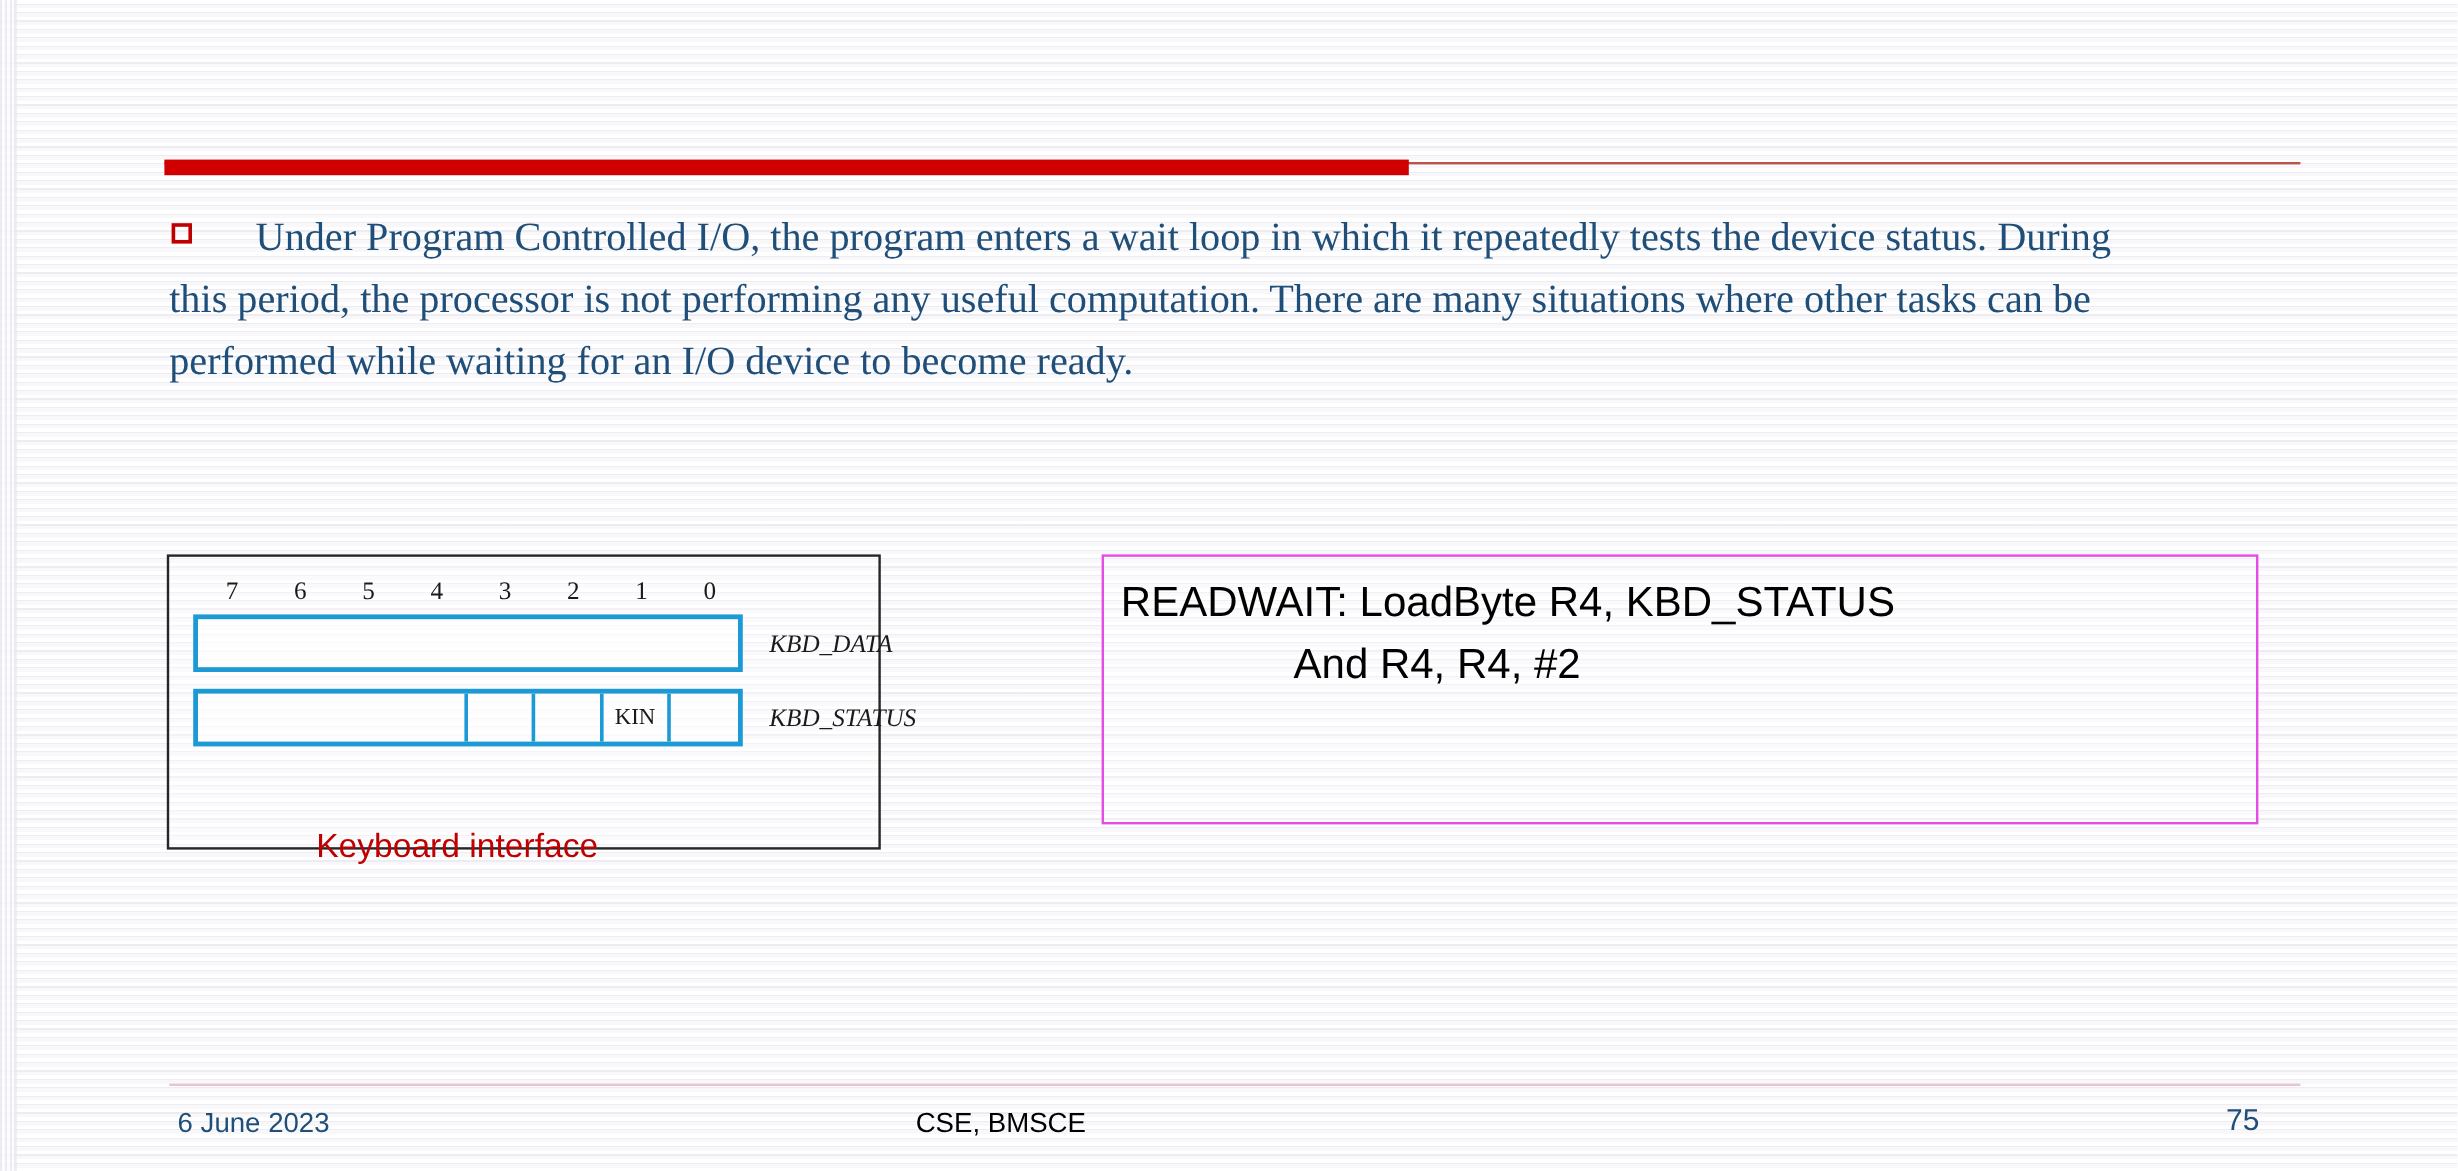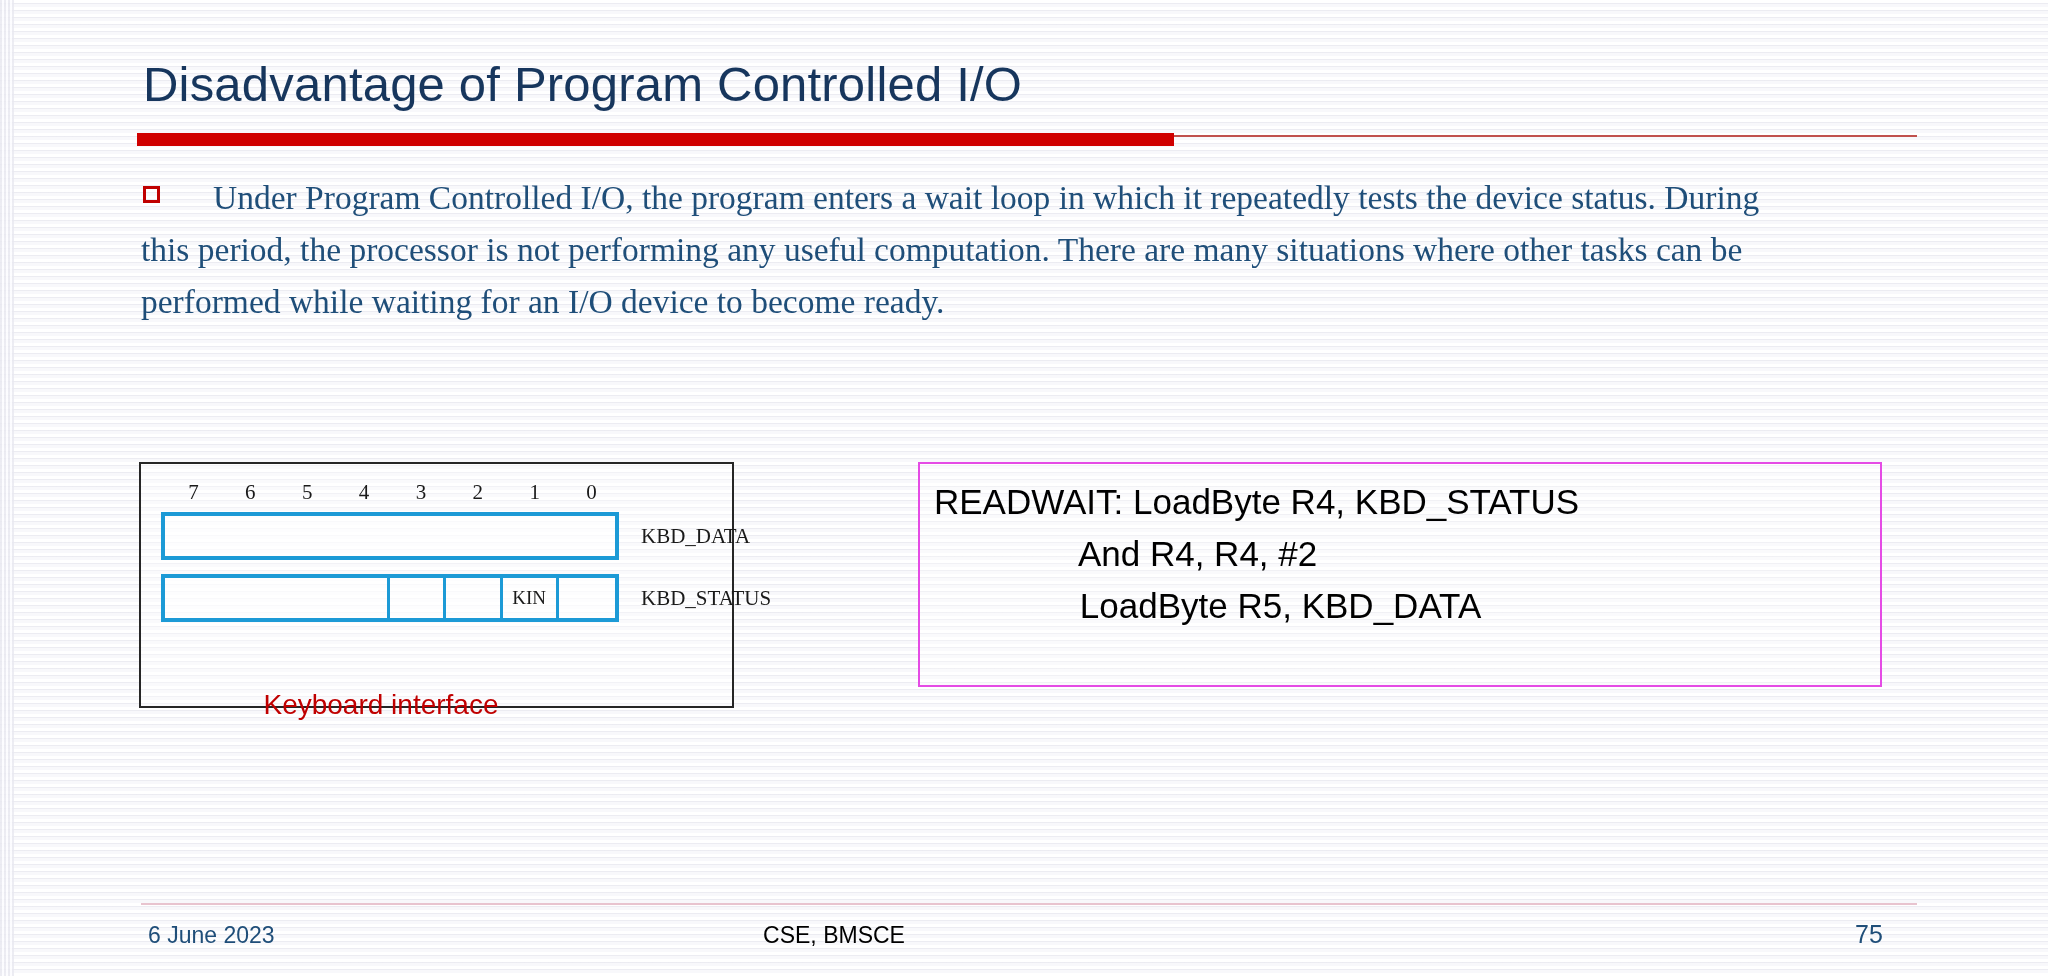--- a/index.html
+++ b/index.html
@@ -148,20 +148,21 @@
   .cell-unit  { width: 12.5%; border-right: 3px solid #1C9AD6; }
   .cell-last  { width: 12.5%; border-right: none; }
 
   .reg-name {
     position: absolute;
     left: 500px;
     font-family: "Liberation Serif", serif;
     font-size: 21px;
     color: #1a1a1a;
     white-space: nowrap;
+    font-style: italic;
   }
   #name-data   { top: 60px; }
   #name-status { top: 122px; }
 
   #kbd-caption {
     position: absolute;
     left: 0;
     top: 178px;
     width: 480px;
     text-align: center;
@@ -223,21 +224,20 @@
     color: #1F4E79;
   }
 </style>
 </head>
 <body>
 
 <div id="slide">
 
   <div id="left-wash"></div>
 
-  <div id="title">Disadvantage of Program Controlled I/O</div>
 
   <div id="rule-thin"></div>
   <div id="rule-thick"></div>
 
   <div id="body-block">
     <span id="bullet-square"></span>
     <span id="body-text">Under Program Controlled I/O, the program enters a wait loop in which it repeatedly tests the device status. During this period, the processor is not performing any useful computation. There are many situations where other tasks can be performed while waiting for an I/O device to become ready.</span>
   </div>
 
   <div id="kbd-figure">
@@ -266,21 +266,20 @@
       <div class="reg-cell cell-last"></div>
     </div>
     <div id="name-status" class="reg-name">KBD_STATUS</div>
 
     <div id="kbd-caption">Keyboard interface</div>
   </div>
 
   <div id="code-box">
     <div class="code-line">READWAIT: LoadByte R4, KBD_STATUS</div>
     <div class="code-line">               And R4, R4, #2</div>
-    <div class="code-line">               LoadByte R5, KBD_DATA</div>
   </div>
 
   <div id="footer-rule"></div>
   <div id="footer-date">6 June 2023</div>
   <div id="footer-center">CSE, BMSCE</div>
   <div id="footer-page">75</div>
 
 </div>
 
 </body></html>

